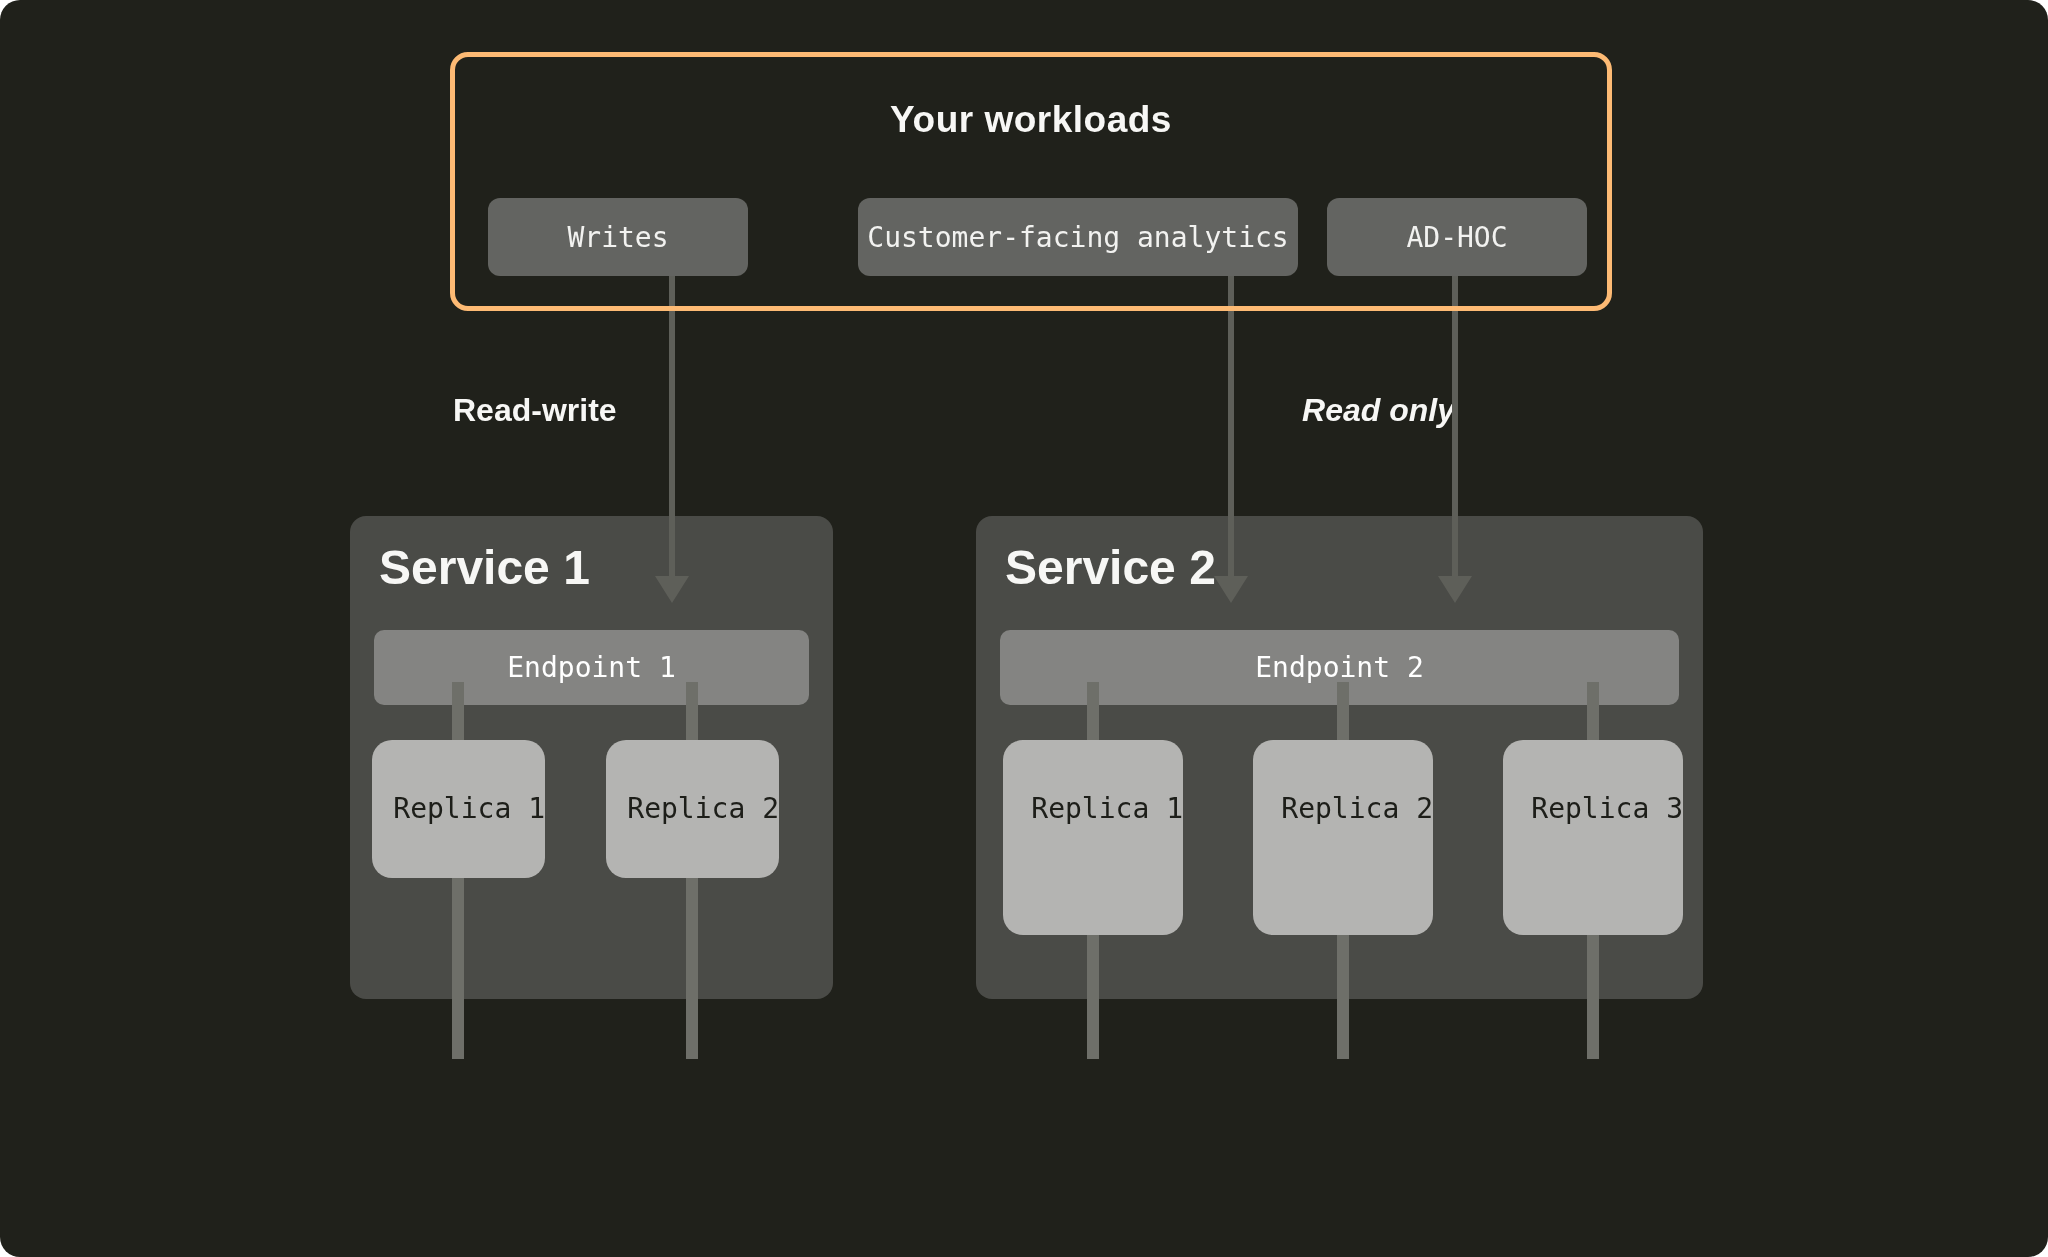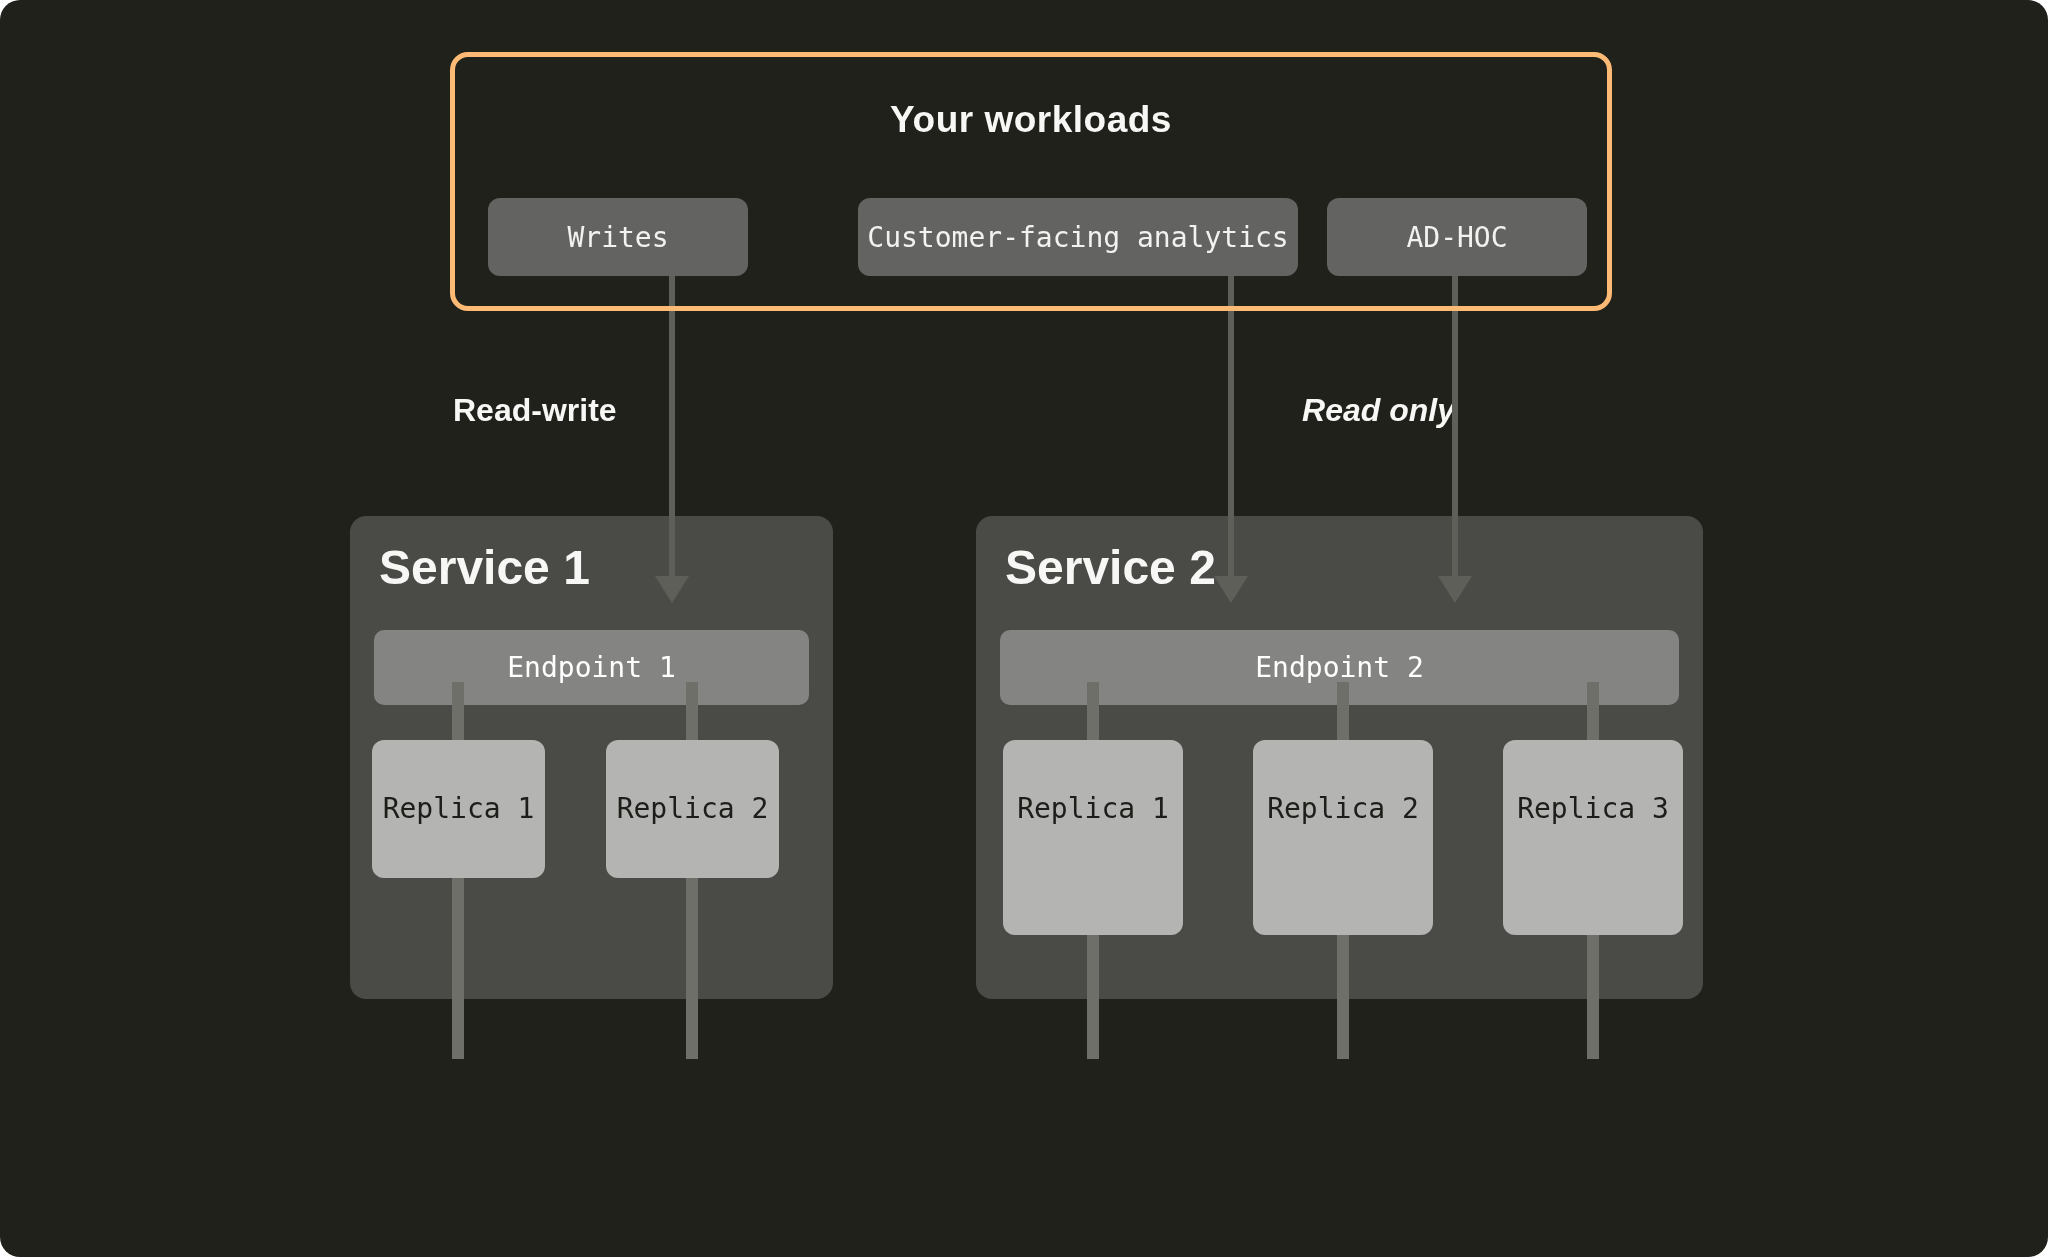--- a/index.html
+++ b/index.html
@@ -75,23 +75,23 @@
     background:#6e6f69; z-index:2;
   }
   .conn-s1-1 { left:452px; }
   .conn-s1-2 { left:686px; }
   .conn-s2-1 { left:1087px; }
   .conn-s2-2 { left:1337px; }
   .conn-s2-3 { left:1587px; }
 
   .replica {
     position:absolute; top:740px; box-sizing:border-box;
-    background:#b4b4b2; border-radius:12px;
+    background:#b4b4b2; border-radius:20px;
     color:#1d1e19; font-family:"DejaVu Sans Mono", monospace; font-size:28px;
-    text-align:center; padding-top:52px; z-index:3;
+    text-align:right; padding-top:52px; z-index:3;
   }
   .replica-s1 { height:138px; width:173px; }
   .replica-s2 { height:195px; width:180px; }
   .replica-s1-1 { left:372px; }
   .replica-s1-2 { left:606px; }
   .replica-s2-1 { left:1003px; }
   .replica-s2-2 { left:1253px; }
   .replica-s2-3 { left:1503px; }
 
   

